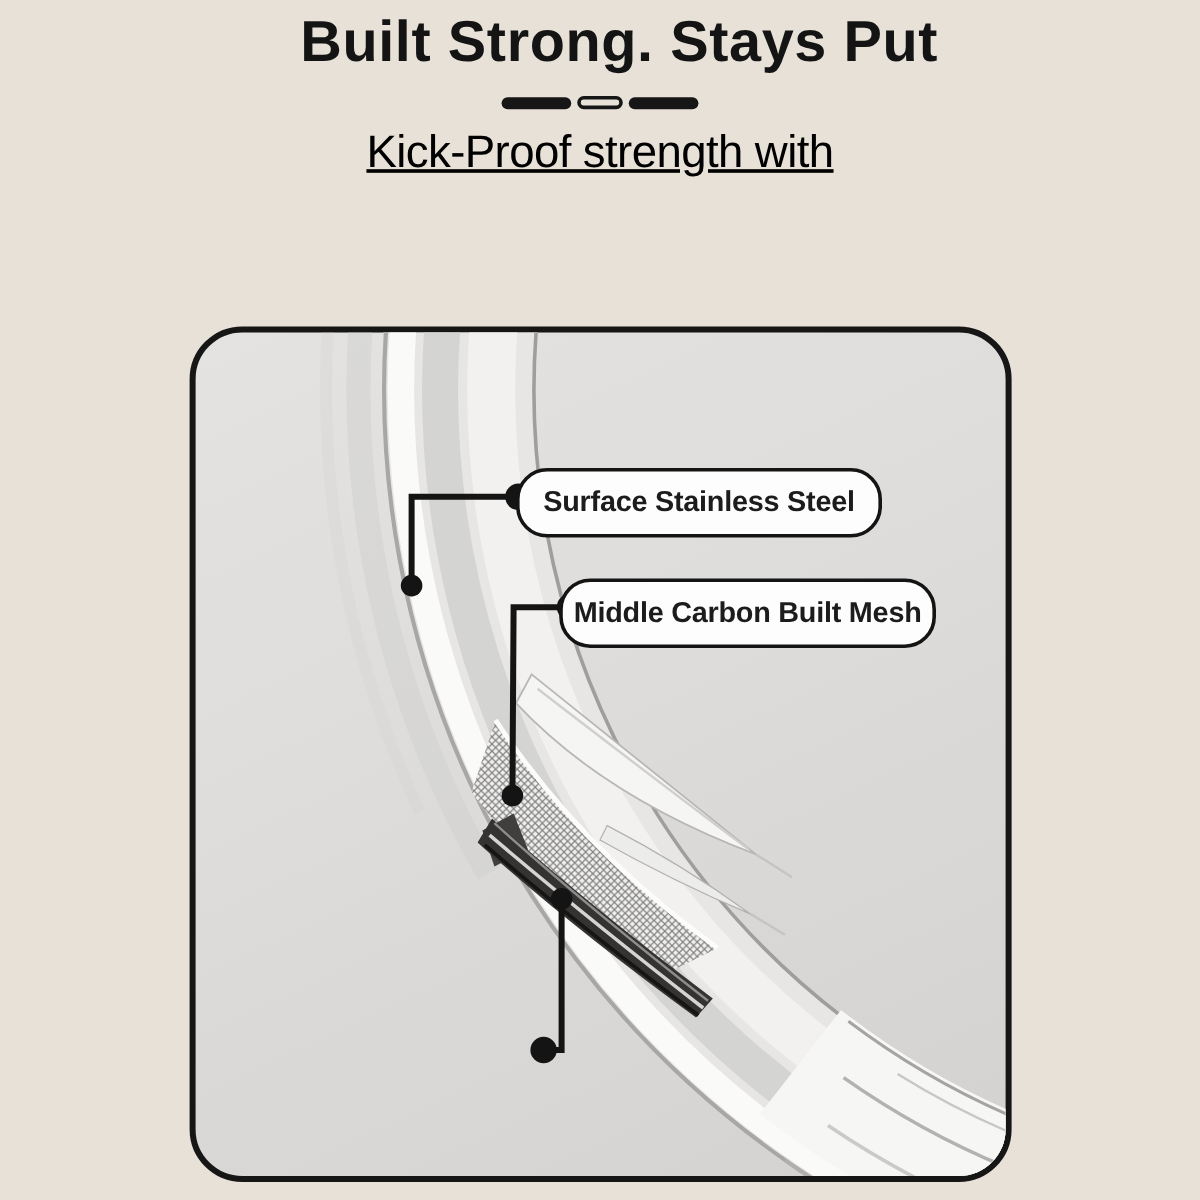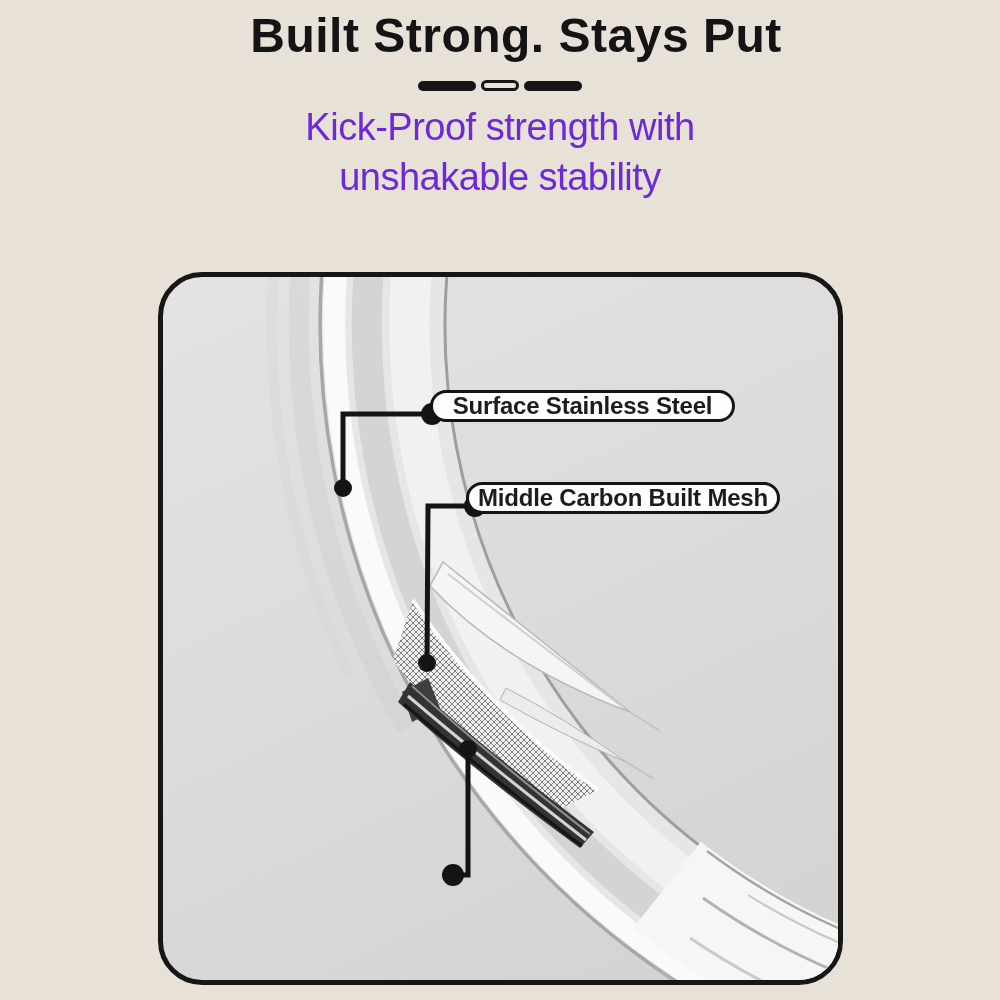--- a/index.html
+++ b/index.html
@@ -23,35 +23,36 @@
     margin:17px auto 10px;display:flex;align-items:center;justify-content:center;gap:5px;
     height:12px;
   }
   .divider .bar{width:58px;height:10px;background:#161616;border-radius:6px;}
   .divider .bar-hollow{
     width:38px;height:11px;border:3px solid #161616;border-radius:7px;
     box-sizing:border-box;background:transparent;
   }
   .subtitle{
     font-size:38px;font-weight:500;letter-spacing:-.5px;line-height:1.32;
-    color:#6d28d9;
+    color:#000000;
+    text-decoration:underline;
   }
 
   
   .panel{
     position:absolute;left:158px;top:272px;width:685px;height:713px;
     box-sizing:border-box;border:5px solid #161616;border-radius:44px;
     background:linear-gradient(155deg,#e4e3e1 0%,#dddcda 45%,#d3d2d0 100%);
     overflow:hidden;
   }
   .panel .art{position:absolute;left:-5px;top:-5px;width:685px;height:713px;}
 
   
   .pill{
-    position:absolute;height:32px;box-sizing:border-box;
+    position:absolute;height:58px;box-sizing:border-box;
     border:3px solid #141414;border-radius:26px;background:#fdfdfd;
     display:flex;align-items:center;justify-content:center;
     font-size:24px;font-weight:600;letter-spacing:-.2px;color:#1c1c1c;
     white-space:nowrap;
   }
   .pill-surface{left:267px;top:113px;width:305px;}
   .pill-mesh{left:303px;top:205px;width:314px;}
   .pill-inner{left:6px;top:574px;width:292px;}
 </style>
 </head>
@@ -61,21 +62,20 @@
 
   <div class="header">
     <div class="title">Built Strong. Stays Put</div>
     <div class="divider">
       <span class="bar"></span>
       <span class="bar-hollow"></span>
       <span class="bar"></span>
     </div>
     <div class="subtitle">
       <span style="display:block">Kick-Proof strength with</span>
-      <span style="display:block">unshakable stability</span>
     </div>
   </div>
 
   <div class="panel">
 
     <svg class="art" viewBox="0 0 685 713">
       <defs>
         <pattern id="meshPat" width="6" height="6" patternUnits="userSpaceOnUse">
           <rect width="6" height="6" fill="#efefee"></rect>
           <path d="M0 0 L6 6 M6 0 L0 6" stroke="#82817f" stroke-width="1"></path>

